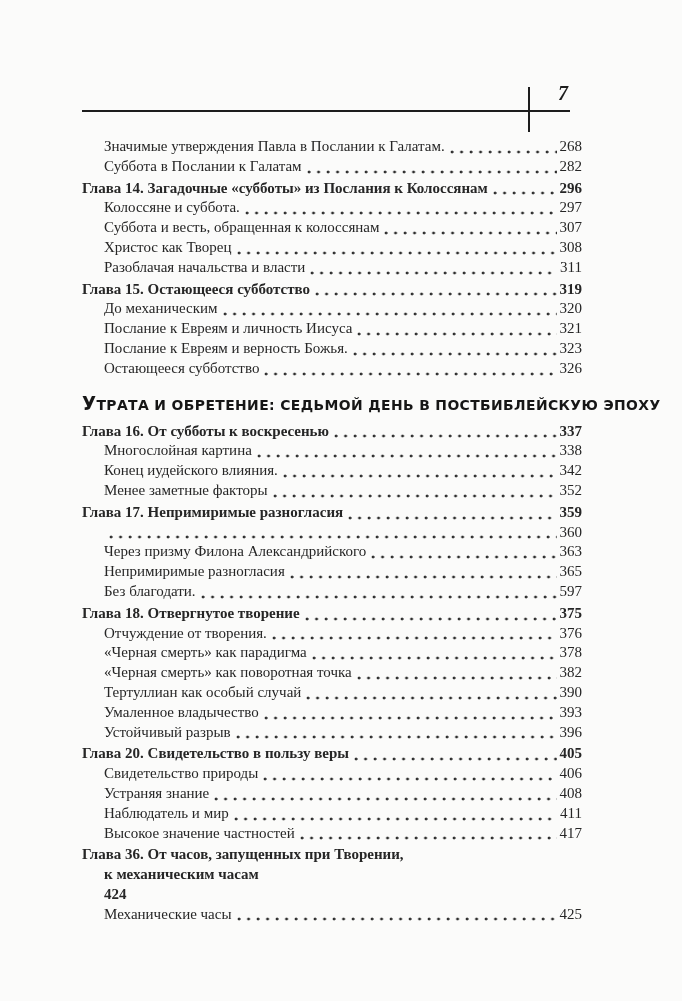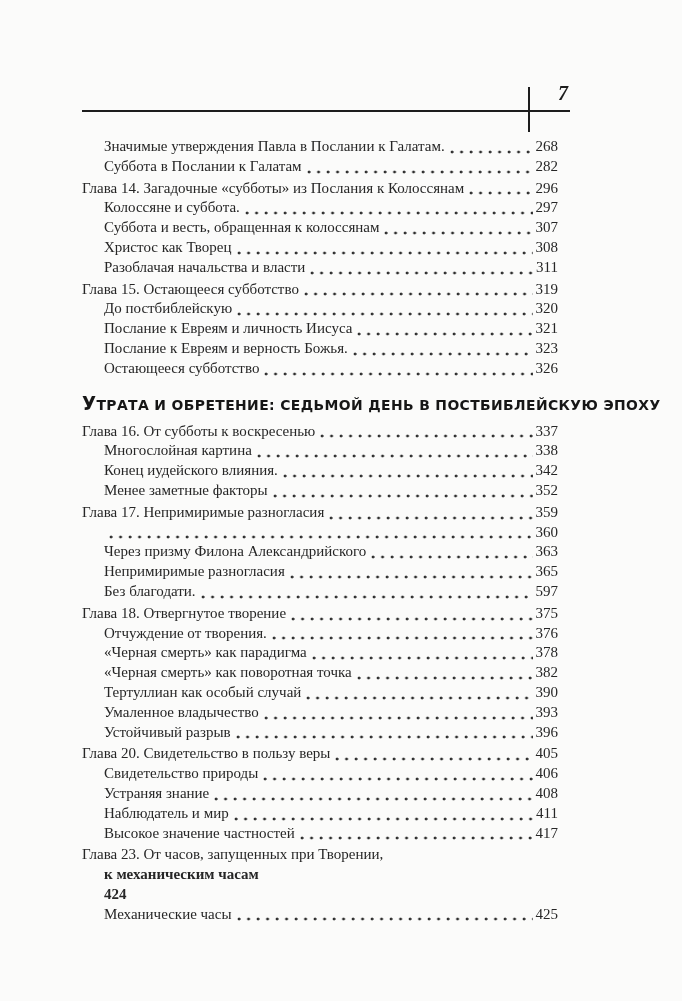--- a/index.html
+++ b/index.html
@@ -43,31 +43,31 @@
     font-size: 20px;
     font-weight: bold;
     font-style: italic;
     color: #1d1d1d;
   }
   
   .toc {
     position: absolute;
     top: 137px;
     left: 82px;
-    right: 124px;
+    right: 100px;
     font-size: 15px;
     line-height: 19.8px;
   }
   .row {
     display: flex;
     align-items: baseline;
     white-space: nowrap;
   }
   .row.sub          { padding-left: 22px; }
-  .row.chapter      { font-weight: normal; margin-top: 2px; }
+  .row.chapter      { font-weight: bold; margin-top: 2px; }
   .row.chapter-cont { font-weight: bold; padding-left: 22px; flex-direction: column; }
   .label { flex: 0 0 auto; }
   .dots {
     flex: 1 1 auto;
     align-self: stretch;
     margin: 0 3px 0 5px;
     background-image: radial-gradient(circle at 2px calc(100% - 5px), #2e2e2e 1.25px, transparent 1.7px);
     background-size: 9.5px 100%;
     background-repeat: repeat-x;
   }
@@ -134,21 +134,21 @@
     <span class="label">Разоблачая начальства и власти</span>
     <span class="dots"></span>
     <span class="pg">311</span>
   </div>
       <div class="row chapter">
     <span class="label">Глава 15. Остающееся субботство</span>
     <span class="dots"></span>
     <span class="pg">319</span>
   </div>
       <div class="row sub">
-    <span class="label">До постбиблейскую</span>
+    <span class="label">До механическим</span>
     <span class="dots"></span>
     <span class="pg">320</span>
   </div>
       <div class="row sub">
     <span class="label">Послание к Евреям и личность Иисуса</span>
     <span class="dots"></span>
     <span class="pg">321</span>
   </div>
       <div class="row sub">
     <span class="label">Послание к Евреям и верность Божья.</span>
@@ -259,21 +259,21 @@
     <span class="label">Наблюдатель и мир</span>
     <span class="dots"></span>
     <span class="pg">411</span>
   </div>
       <div class="row sub">
     <span class="label">Высокое значение частностей</span>
     <span class="dots"></span>
     <span class="pg">417</span>
   </div>
       <div class="row chapter">
-    <span class="label">Глава 23. От часов, запущенных при Творении,</span>
+    <span class="label">Глава 36. От часов, запущенных при Творении,</span>
 
   </div>
       <div class="row chapter-cont">
     <span class="label">к механическим часам</span>
     <span class="dots"></span>
     <span class="pg">424</span>
   </div>
       <div class="row sub">
     <span class="label">Механические часы</span>
     <span class="dots"></span>

